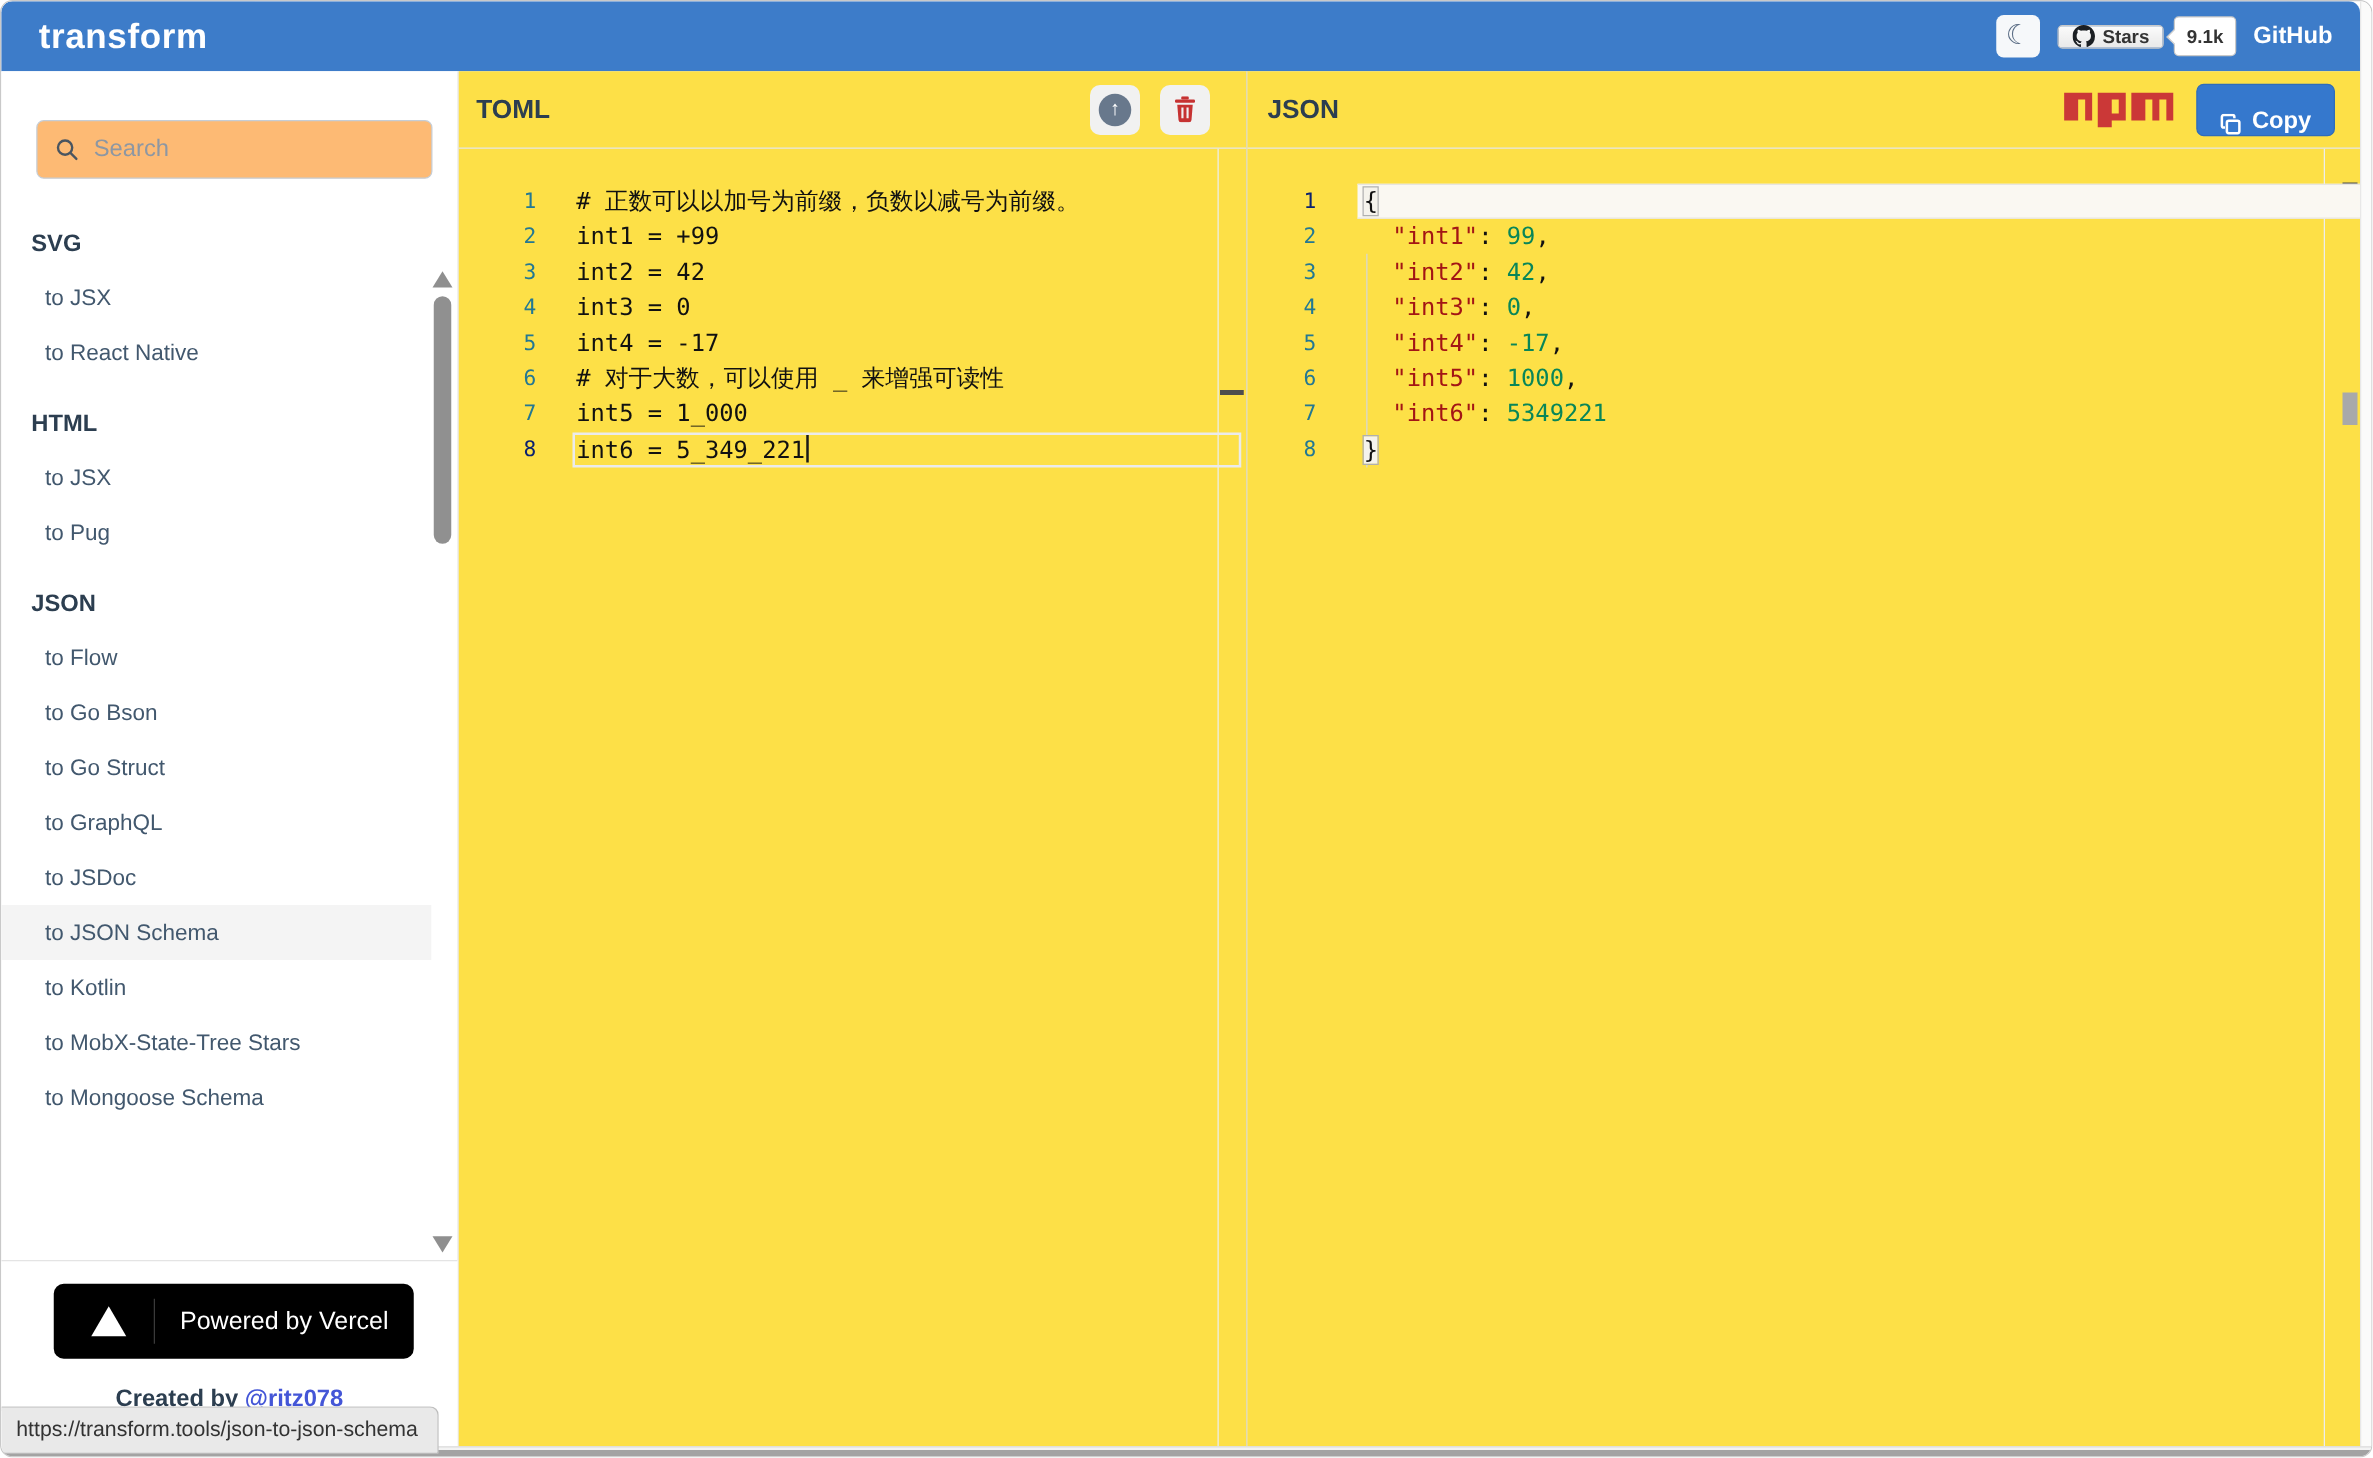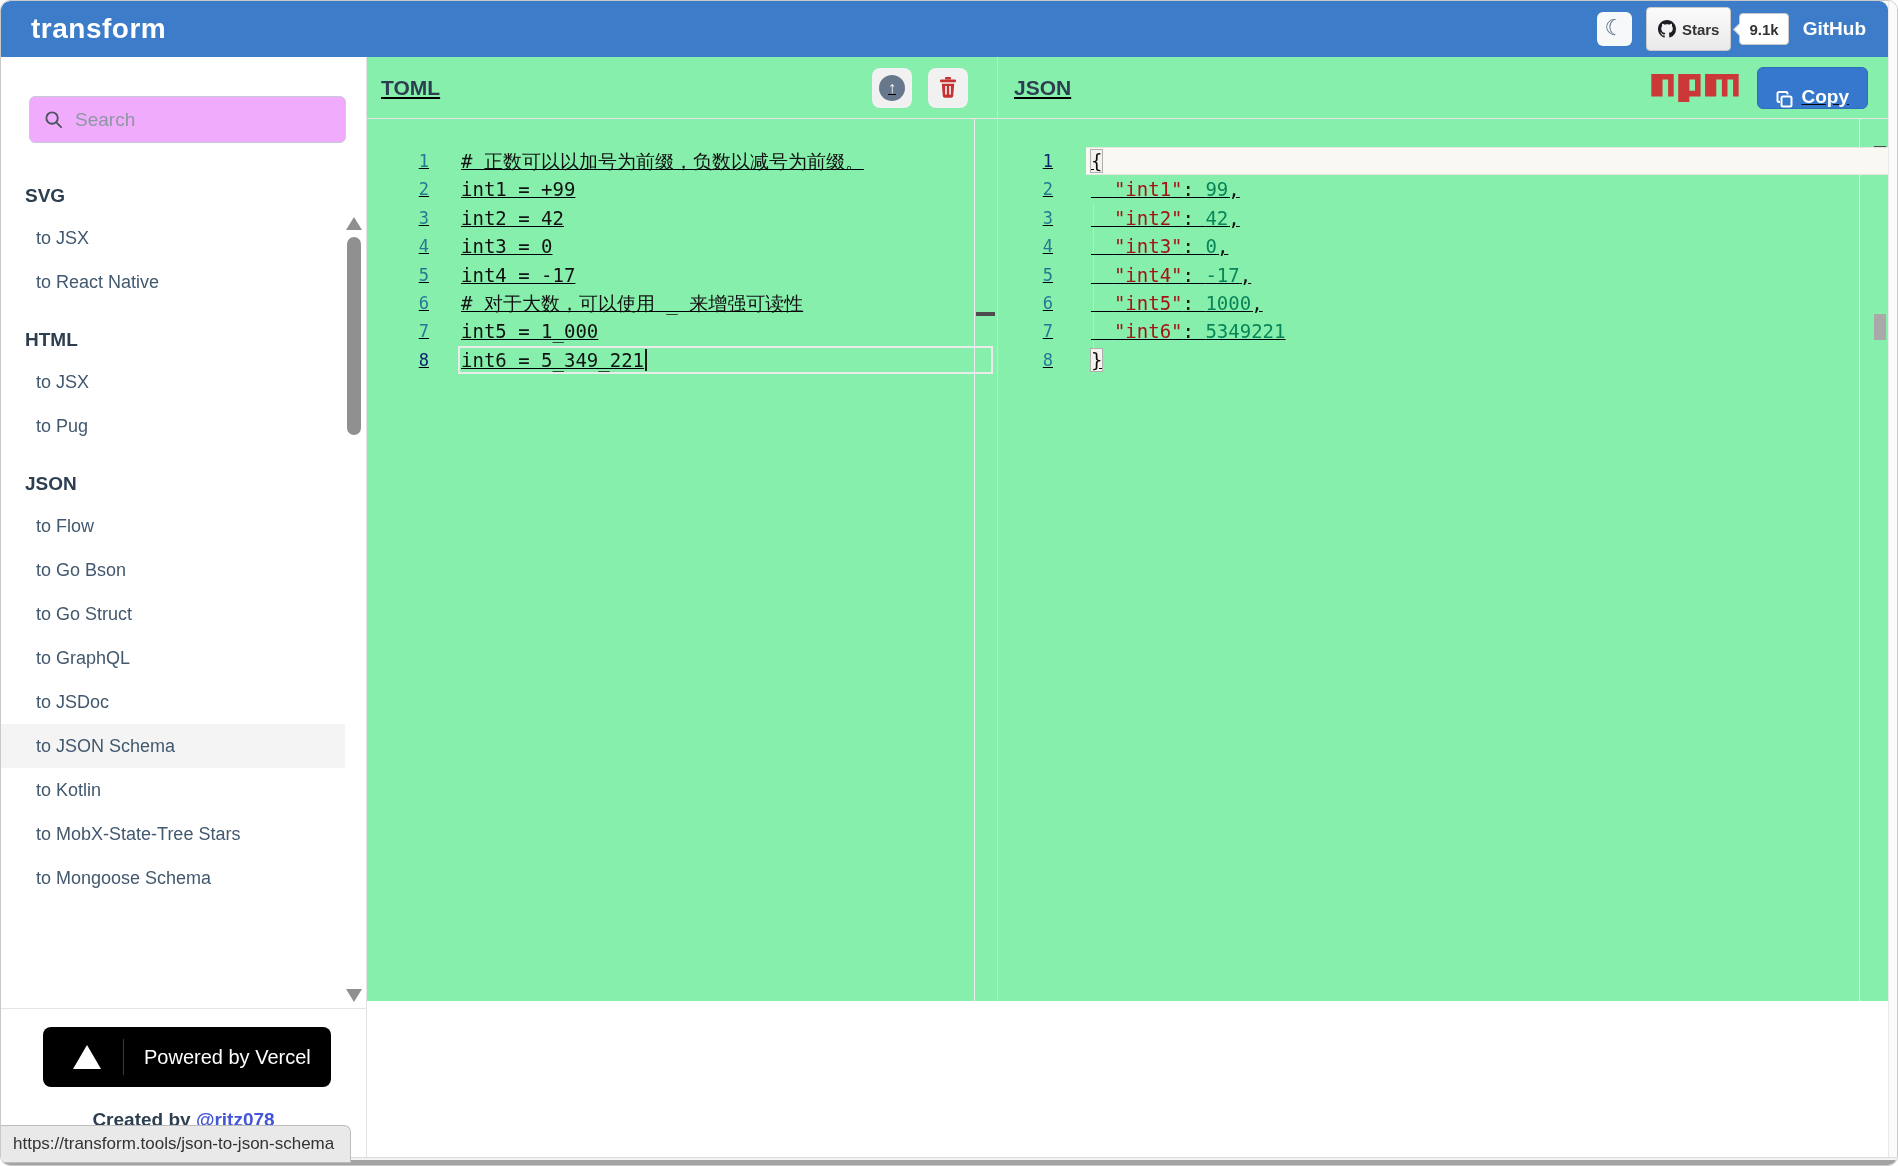--- a/index.html
+++ b/index.html
@@ -17,21 +17,21 @@
   }
   .logo { color:#fff; font-size:28px; font-weight:bold; letter-spacing:.5px; }
   .topbar-right { margin-left:auto; display:flex; align-items:center; gap:14px; }
   .moon-btn {
     width:35px; height:34px; border-radius:6px; background:#f6f8fa;
     display:flex; align-items:center; justify-content:center; cursor:pointer;
   }
   .moon-glyph { color:#5b6d85; font-size:22px; line-height:1; transform:translateY(-1px); }
   .gh-widget { display:flex; align-items:center; }
   .gh-stars-btn {
-    display:flex; align-items:center; gap:6px; height:44px; padding:0 11px;
+    display:flex; align-items:center; gap:6px; height:19px; padding:0 11px;
     background:linear-gradient(#fbfbfb,#e9e9e9); border:1px solid #c9c9c9;
     border-radius:4px; font-size:15px; font-weight:bold; color:#333; cursor:pointer;
   }
   .gh-count {
     position:relative; margin-left:8px; height:32px; padding:0 9px;
     background:#fff; border:1px solid #c9c9c9; border-radius:4px;
     display:flex; align-items:center; font-size:15px; font-weight:bold; color:#333; cursor:pointer;
   }
   .gh-count::before {
     content:""; position:absolute; left:-5px; top:11px; width:8px; height:8px;
@@ -45,21 +45,21 @@
     background:#fbfbfa; border-left:1px solid #e8e8e8;
   }
   
   .sidebar {
     position:absolute; left:0; top:56px; width:366px; height:1101px;
     border-right:1px solid #e2e2e2; background:#fff;
   }
   .sidebar-scroll { position:absolute; left:0; top:0; width:100%; height:951px; overflow:hidden; }
   .search-box {
     position:absolute; left:28px; top:39px; width:317px; height:47px;
-    border:1px solid #c6cdd5; border-radius:6px; background:#f0abfc;
+    border:1px solid #c6cdd5; border-radius:6px; background:#fdba74;
     display:flex; align-items:center; padding:0 14px; gap:12px;
   }
   .search-box input {
     border:none; outline:none; flex:1; font-size:19px; color:#333;
     font-family:"Liberation Sans",sans-serif; background:transparent;
   }
   .search-box input::placeholder { color:#8d97a3; }
   .nav { position:absolute; left:0; top:127px; width:100%; }
   .nav-section { margin-top:24px; }
   .nav-section:first-child { margin-top:0; }
@@ -95,21 +95,21 @@
     border-right:14px solid transparent; border-bottom:24px solid #fff; margin-left:10px; }
   .vercel-sep { width:1px; height:36px; background:#3a3a3a; margin:0 20px 0 22px; }
   .vercel-text { color:#fff; font-size:20px; }
   .vercel-text b { font-weight:normal; }
   .created-by {
     position:absolute; left:0; top:100px; width:100%; text-align:center;
     font-size:19px; font-weight:bold; color:#2c3e50;
   }
   .created-by .cb-link { color:#4456d7; cursor:pointer; }
   
-  .panel { position:absolute; top:56px; height:944px; background:#86efac;text-decoration:underline; }
+  .panel { position:absolute; top:56px; height:1101px; background:#fde047; }
   .panel-toml { left:366px; width:631px; border-right:1px solid #d8d8d8; }
   .panel-json { left:997px; width:890px; }
   .panel-header {
     height:62px; border-bottom:1px solid #e6e6e6;
     display:flex; align-items:center;
   }
   .panel-title { font-size:21px; font-weight:bold; color:#2c3e50; }
   .panel-toml .panel-title { margin-left:14px; }
   .panel-json .panel-title { margin-left:16px; }
   .toml-actions { margin-left:auto; margin-right:29px; display:flex; gap:16px; }

